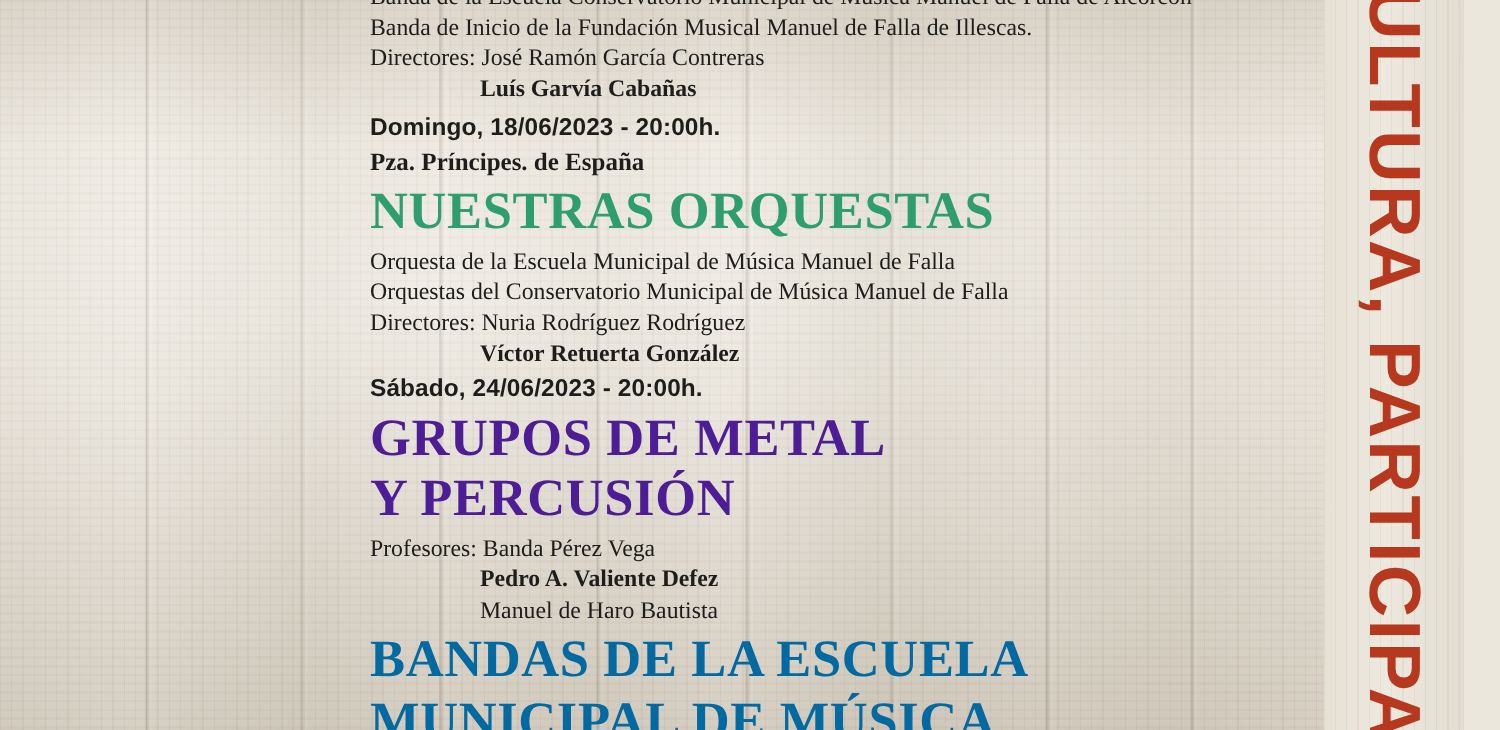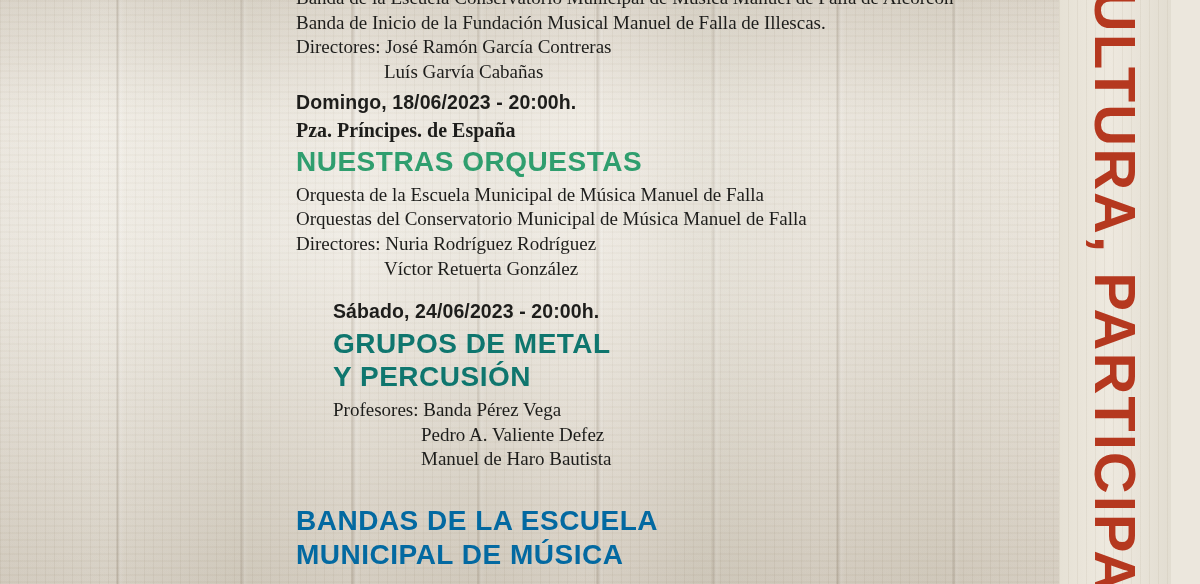--- a/index.html
+++ b/index.html
@@ -169,47 +169,47 @@
   }
   .place {
     font-family: "Liberation Serif", serif;
     font-weight: bold;
     font-size: 20px;
     color: #1d1d1b;
     line-height: 1.32;
     margin-top: 1px;
   }
   .title {
-    font-family: Liberation Sans, sans-serif;
-    font-weight: bold;
-    font-size: 28px;
+    font-family: Liberation Serif, serif;
+    font-weight: bold;
+    font-size: 42px;
     line-height: 1.06;
     letter-spacing: 0.5px;
     margin-top: 4px;
     text-transform: uppercase;
   }
   .title.green { color: #2f9e6e; }
-  .title.red { color: #0f766e; }
+  .title.red { color: #4c1d95; }
   .title.orange { color: #0369a1; }
 
   .details {
     margin-top: 6px;
     font-family: "Liberation Serif", serif;
     font-size: 19px;
     color: #1d1d1b;
     line-height: 1.30;
   }
   .details .line { white-space: nowrap; }
-  .details .line.indent { padding-left: 88px; }
+  .details .line.indent { padding-left: 88px; font-weight: bold; }
   .details .line.indent-2 { padding-left: 88px; }
 
   
   #block-top { top: -14px; }
   #block-orquestas { top: 90px; }
-  #block-metal { top: 299px; margin-left: 37px; }
+  #block-metal { top: 299px; }
   #block-bandas { top: 502px; }
 
   #block-top .details { margin-top: 0; }
 </style>
 </head>
 <body>
 
 <div id="poster">
 
   <div class="wood"></div>

